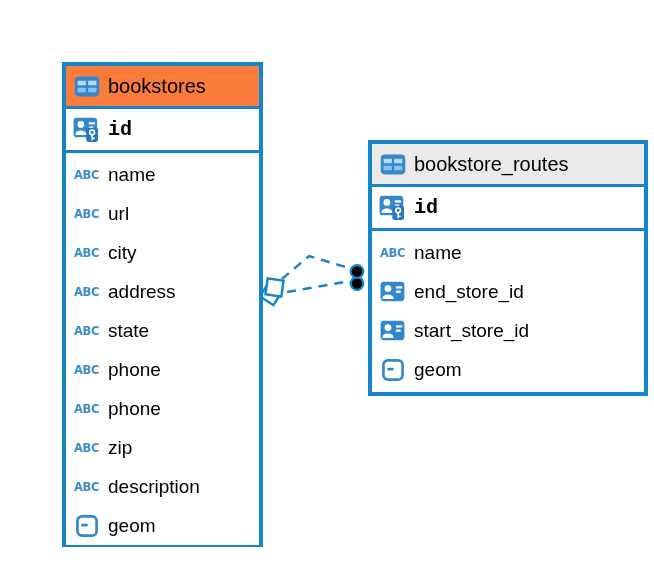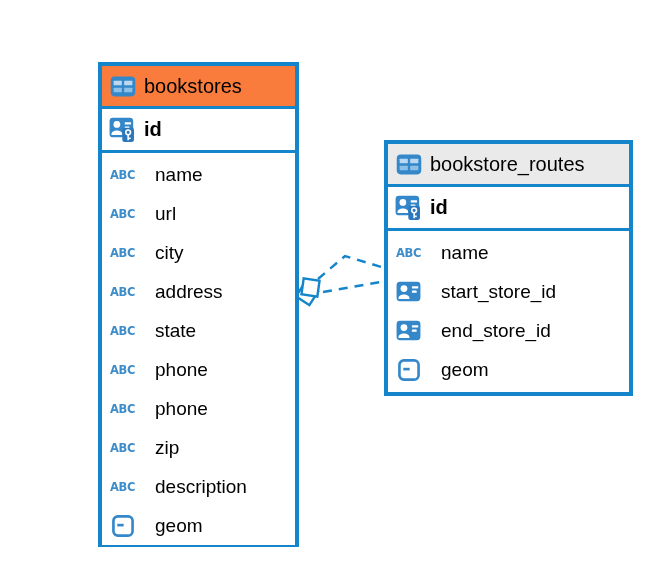--- a/index.html
+++ b/index.html
@@ -1,43 +1,43 @@
 <!DOCTYPE html>
 <html><head>
 <meta charset="utf-8">
 <style>
   html,body{margin:0;padding:0;}
   body{
     width:654px;height:570px;position:relative;background:#ffffff;overflow:hidden;
     font-family:"Liberation Sans","DejaVu Sans",sans-serif;color:#000;
   }
-  .canvas{position:absolute;inset:0;margin-left:36px;}
+  .canvas{position:absolute;inset:0;}
   .rel-overlay{position:absolute;left:0;top:0;width:654px;height:570px;pointer-events:none;}
 
   .etable{
     position:absolute;box-sizing:border-box;background:#ffffff;
     border:4px solid #1485CB;
   }
   .etable.t0{left:62px;top:62px;width:201px;height:485px;}
-  .etable.t1{left:348px;top:140px;width:249px;height:256px;}
+  .etable.t1{left:368px;top:140px;width:280px;height:256px;}
 
   .thead{
     height:40px;display:flex;align-items:center;gap:7px;padding:0 6px 0 6px;
     border-bottom:3px solid #1485CB;font-size:20px;white-space:nowrap;overflow:hidden;
   }
   .thead.selected{background:#F97C3D;}
   .thead.normal{background:#EAEAEA;}
 
   .pkrow{
     height:41px;display:flex;align-items:center;gap:7px;padding:0 6px;
-    border-bottom:3px solid #1485CB;font-weight:700;font-size:20px;background:#fff;
+    border-bottom:3px solid #1485CB;font-weight:700;font-size:20px;background:#fff;font-family:Liberation Mono, monospace;
   }
   .cols{padding:2px 0;}
   .colrow{
-    height:39px;display:flex;align-items:center;gap:18px;padding:0 6px;
+    height:39px;display:flex;align-items:center;gap:7px;padding:0 6px;
     font-size:19px;background:#fff;white-space:nowrap;
   }
   .ric{width:29px;min-width:29px;display:flex;align-items:center;justify-content:center;}
   .abc{
     font-family:"DejaVu Sans",sans-serif;font-weight:800;font-size:11.5px;
     color:#3D8DCB;letter-spacing:-0.3px;
   }
   .lbl{overflow:hidden;text-overflow:ellipsis;}
 </style>
 </head>
@@ -206,29 +206,29 @@
             <span class="abc">ABC</span>
           </span>
         <span class="lbl">name</span>
       </div>
       <div class="colrow">
         <span class="ric">
             <svg width="25" height="21">
               <use href="#sym-fk"></use>
             </svg>
           </span>
-        <span class="lbl">start_store_id</span>
+        <span class="lbl">end_store_id</span>
       </div>
       <div class="colrow">
         <span class="ric">
             <svg width="25" height="21">
               <use href="#sym-fk"></use>
             </svg>
           </span>
-        <span class="lbl">end_store_id</span>
+        <span class="lbl">start_store_id</span>
       </div>
       <div class="colrow">
         <span class="ric">
             <svg width="22" height="22">
               <use href="#sym-geom"></use>
             </svg>
           </span>
         <span class="lbl">geom</span>
       </div>
     </div>

